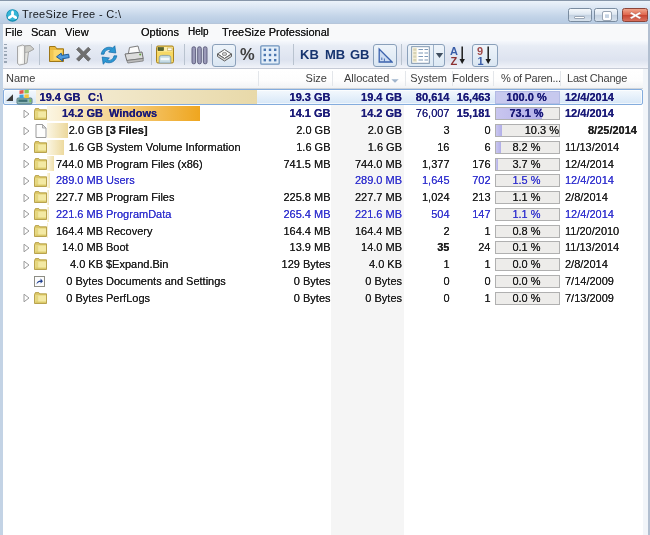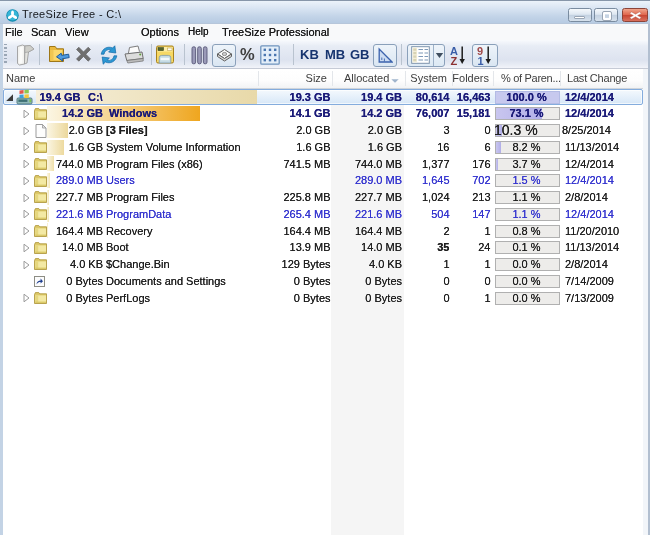--- a/index.html
+++ b/index.html
@@ -198,21 +198,21 @@
     <svg style="position:absolute;left:33.5px;top:107.55px" width="14" height="13" viewBox="0 0 14 13">
 <path d="M0.5 2.5 L0.5 11.5 L12.5 11.5 L12.5 1.8 L5.8 1.8 L4.8 0.6 L1.4 0.6 Z" fill="#ddc868" stroke="#ab9335" stroke-width="0.8"></path>
 <path d="M1.3 3.4 L12.0 3.4 L12.0 10.9 L1.3 10.9 Z" fill="#f3e9a4"></path>
 <path d="M1.3 3.4 L4.2 3.4 L4.2 10.9 L1.3 10.9 Z" fill="#e6d77e"></path>
 <path d="M1.3 9.6 L12.0 9.6 L12.0 10.9 L1.3 10.9 Z" fill="#d9c765"></path>
 </svg>
     <div class="num" style="left:2px;top:105.25px;width:101px;font-weight:bold;color:#1a1a78">14.2 GB</div>
     <div class="abs t11" style="left:109px;top:105.25px;font-weight:bold;color:#1a1a78">Windows</div>
     <div class="num" style="left:200px;top:105.25px;width:130.5px;font-weight:bold;color:#1a1a78">14.1 GB</div>
     <div class="num" style="left:300px;top:105.25px;width:102px;font-weight:bold;color:#1a1a78">14.2 GB</div>
-    <div class="num" style="left:380px;top:105.25px;width:69.5px;font-weight:bold;color:#1a1a78">76,007</div>
+    <div class="num" style="left:380px;top:105.25px;width:69.5px;font-weight:normal;color:#1a1a78">76,007</div>
     <div class="num" style="left:430px;top:105.25px;width:60.5px;font-weight:bold;color:#1a1a78">15,181</div>
     <div class="abs" style="left:494.5px;top:107.45px;width:65px;height:13px;border:1px solid #b0b0b0;background:#edecea">
       <div style="position:absolute;left:0;top:0;width:46.1px;height:100%;background:linear-gradient(to right,#c9c6ef,#b2afe8)"></div>
     </div>
     <div class="abs" style="left:494px;top:105.25px;width:65px;text-align:center;font-size:11px;line-height:16.75px;font-weight:bold;color:#1a1a78;text-shadow:0 0 0.35px currentColor">73.1 %</div>
     <div class="abs t11" style="left:565px;top:105.25px;font-weight:bold;color:#1a1a78">12/4/2014</div>
 <div class="abs" style="left:46.5px;top:122.8px;width:21.7px;height:15.15px;background:linear-gradient(to right,#fbf6e4,#ecd89c)"></div>
     <svg style="position:absolute;left:23px;top:125.5px" width="7" height="10" viewBox="0 0 7 10">
 <path d="M1 1.2 L6 5 L1 8.8 Z" fill="#ffffff" stroke="#9a9a9a" stroke-width="1"></path>
 </svg>
@@ -222,22 +222,22 @@
 </svg>
     <div class="num" style="left:2px;top:122.0px;width:101px;font-weight:normal;color:#1f1f1f">2.0 GB</div>
     <div class="abs t11" style="left:106px;top:122.0px;font-weight:bold;color:#1f1f1f">[3 Files]</div>
     <div class="num" style="left:200px;top:122.0px;width:130.5px;font-weight:normal;color:#1f1f1f">2.0 GB</div>
     <div class="num" style="left:300px;top:122.0px;width:102px;font-weight:normal;color:#1f1f1f">2.0 GB</div>
     <div class="num" style="left:380px;top:122.0px;width:69.5px;font-weight:normal;color:#1f1f1f">3</div>
     <div class="num" style="left:430px;top:122.0px;width:60.5px;font-weight:normal;color:#1f1f1f">0</div>
     <div class="abs" style="left:494.5px;top:124.2px;width:65px;height:13px;border:1px solid #b0b0b0;background:#edecea">
       <div style="position:absolute;left:0;top:0;width:6.5px;height:100%;background:linear-gradient(to right,#c9c6ef,#b2afe8)"></div>
     </div>
-    <div class="abs" style="left:494px;top:122.0px;width:65px;text-align:left;font-size:14px;line-height:16.75px;font-weight:normal;color:#1f1f1f;text-shadow:0 0 0.35px currentColor">10.3 %</div>
-    <div class="abs t11" style="left:562px;top:122.0px;font-weight:normal;color:#1f1f1f">8/25/2014</div>
+    <div class="abs" style="left:494px;top:122.0px;width:65px;text-align:right;font-size:11px;line-height:16.75px;font-weight:normal;color:#1f1f1f;text-shadow:0 0 0.35px currentColor">10.3 %</div>
+    <div class="abs t11" style="left:588px;top:122.0px;font-weight:bold;color:#1f1f1f">8/25/2014</div>
 <div class="abs" style="left:46.5px;top:139.55px;width:17.3px;height:15.15px;background:linear-gradient(to right,#fbf6e4,#edda9f)"></div>
     <svg style="position:absolute;left:23px;top:142.25px" width="7" height="10" viewBox="0 0 7 10">
 <path d="M1 1.2 L6 5 L1 8.8 Z" fill="#ffffff" stroke="#9a9a9a" stroke-width="1"></path>
 </svg>
     <svg style="position:absolute;left:33.5px;top:141.05px" width="14" height="13" viewBox="0 0 14 13">
 <path d="M0.5 2.5 L0.5 11.5 L12.5 11.5 L12.5 1.8 L5.8 1.8 L4.8 0.6 L1.4 0.6 Z" fill="#ddc868" stroke="#ab9335" stroke-width="0.8"></path>
 <path d="M1.3 3.4 L12.0 3.4 L12.0 10.9 L1.3 10.9 Z" fill="#f3e9a4"></path>
 <path d="M1.3 3.4 L4.2 3.4 L4.2 10.9 L1.3 10.9 Z" fill="#e6d77e"></path>
 <path d="M1.3 9.6 L12.0 9.6 L12.0 10.9 L1.3 10.9 Z" fill="#d9c765"></path>
 </svg>
@@ -380,21 +380,21 @@
 <svg style="position:absolute;left:23px;top:259.5px" width="7" height="10" viewBox="0 0 7 10">
 <path d="M1 1.2 L6 5 L1 8.8 Z" fill="#ffffff" stroke="#9a9a9a" stroke-width="1"></path>
 </svg>
     <svg style="position:absolute;left:33.5px;top:258.3px" width="14" height="13" viewBox="0 0 14 13">
 <path d="M0.5 2.5 L0.5 11.5 L12.5 11.5 L12.5 1.8 L5.8 1.8 L4.8 0.6 L1.4 0.6 Z" fill="#ddc868" stroke="#ab9335" stroke-width="0.8"></path>
 <path d="M1.3 3.4 L12.0 3.4 L12.0 10.9 L1.3 10.9 Z" fill="#f3e9a4"></path>
 <path d="M1.3 3.4 L4.2 3.4 L4.2 10.9 L1.3 10.9 Z" fill="#e6d77e"></path>
 <path d="M1.3 9.6 L12.0 9.6 L12.0 10.9 L1.3 10.9 Z" fill="#d9c765"></path>
 </svg>
     <div class="num" style="left:2px;top:256.0px;width:101px;font-weight:normal;color:#1f1f1f">4.0 KB</div>
-    <div class="abs t11" style="left:106px;top:256.0px;font-weight:normal;color:#1f1f1f">$Change.Bin</div>
+    <div class="abs t11" style="left:106px;top:256.0px;font-weight:normal;color:#1f1f1f">$Expand.Bin</div>
     <div class="num" style="left:200px;top:256.0px;width:130.5px;font-weight:normal;color:#1f1f1f">129 Bytes</div>
     <div class="num" style="left:300px;top:256.0px;width:102px;font-weight:normal;color:#1f1f1f">4.0 KB</div>
     <div class="num" style="left:380px;top:256.0px;width:69.5px;font-weight:normal;color:#1f1f1f">1</div>
     <div class="num" style="left:430px;top:256.0px;width:60.5px;font-weight:normal;color:#1f1f1f">1</div>
     <div class="abs" style="left:494.5px;top:258.2px;width:65px;height:13px;border:1px solid #b0b0b0;background:#edecea"></div>
     <div class="abs" style="left:494px;top:256.0px;width:65px;text-align:center;font-size:11px;line-height:16.75px;font-weight:normal;color:#1f1f1f;text-shadow:0 0 0.35px currentColor">0.0 %</div>
     <div class="abs t11" style="left:565px;top:256.0px;font-weight:normal;color:#1f1f1f">2/8/2014</div>
 <svg style="position:absolute;left:34px;top:275.75px" width="11" height="11" viewBox="0 0 11 11">
 <rect x="0.5" y="0.5" width="10" height="10" fill="#fcfcfc" stroke="#8d8d84" stroke-width="1"></rect>
 <path d="M2.5 8.5 C2.5 5.5 4.5 4.4 6.6 4.4 L6.6 2.6 L9 5.2 L6.6 7.6 L6.6 6.0 C5.0 6.0 3.6 6.6 2.5 8.5 Z" fill="#1f3f8f"></path>

